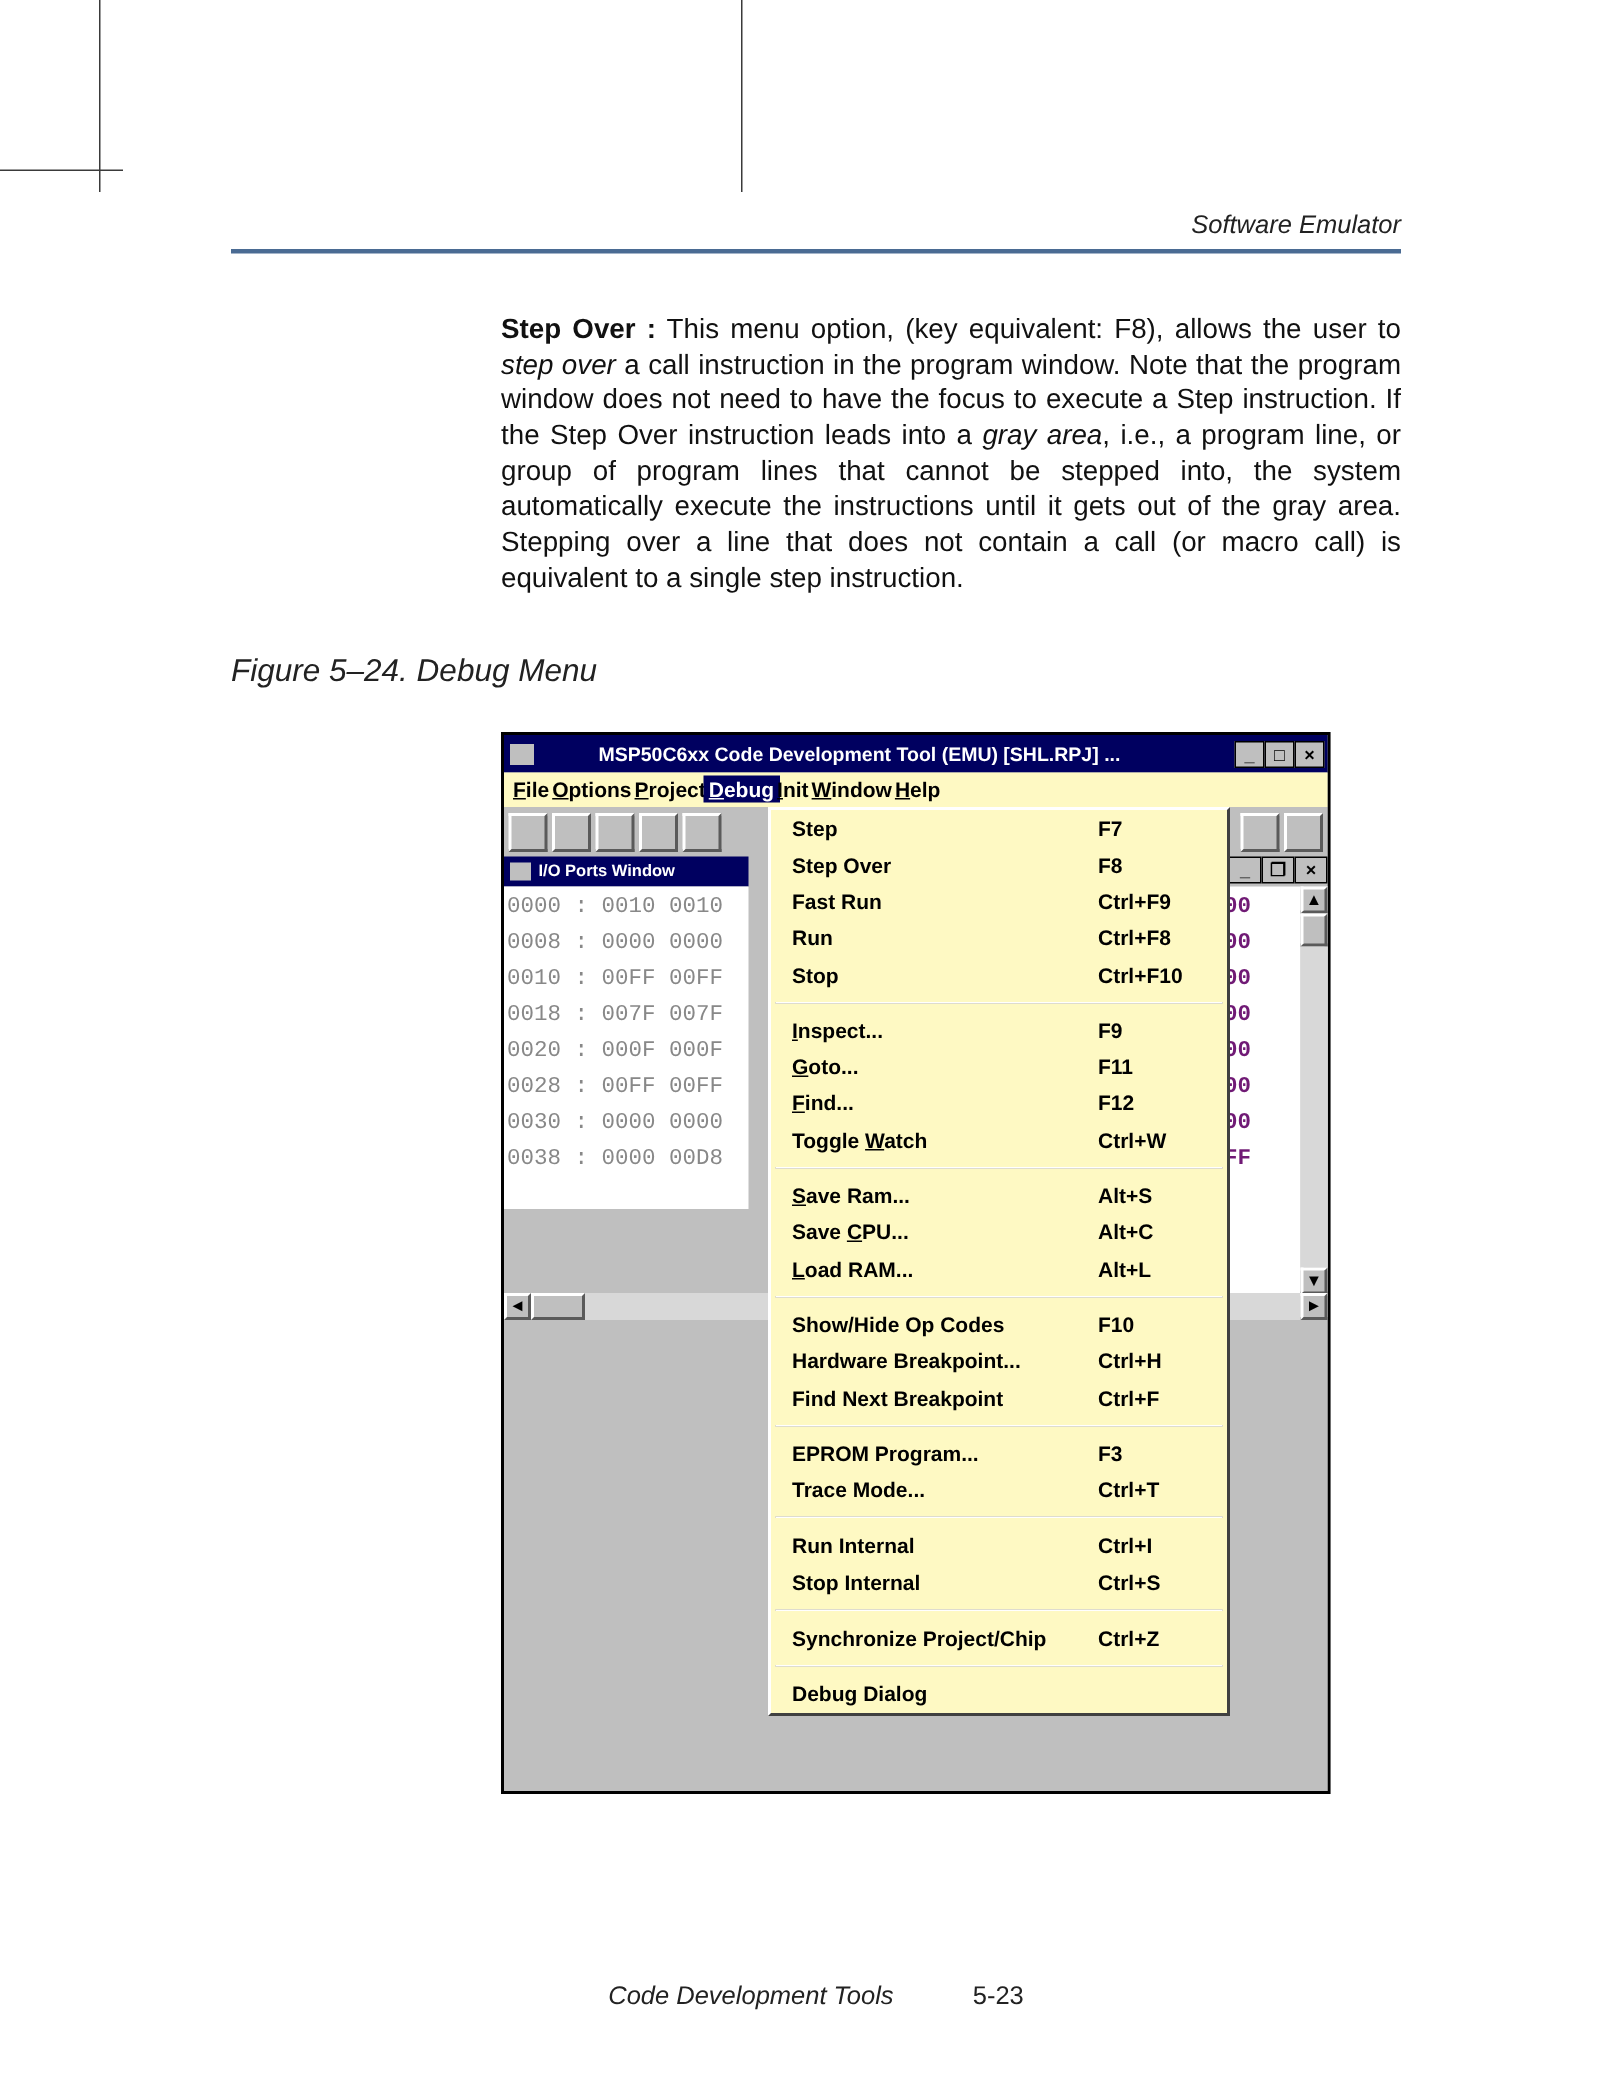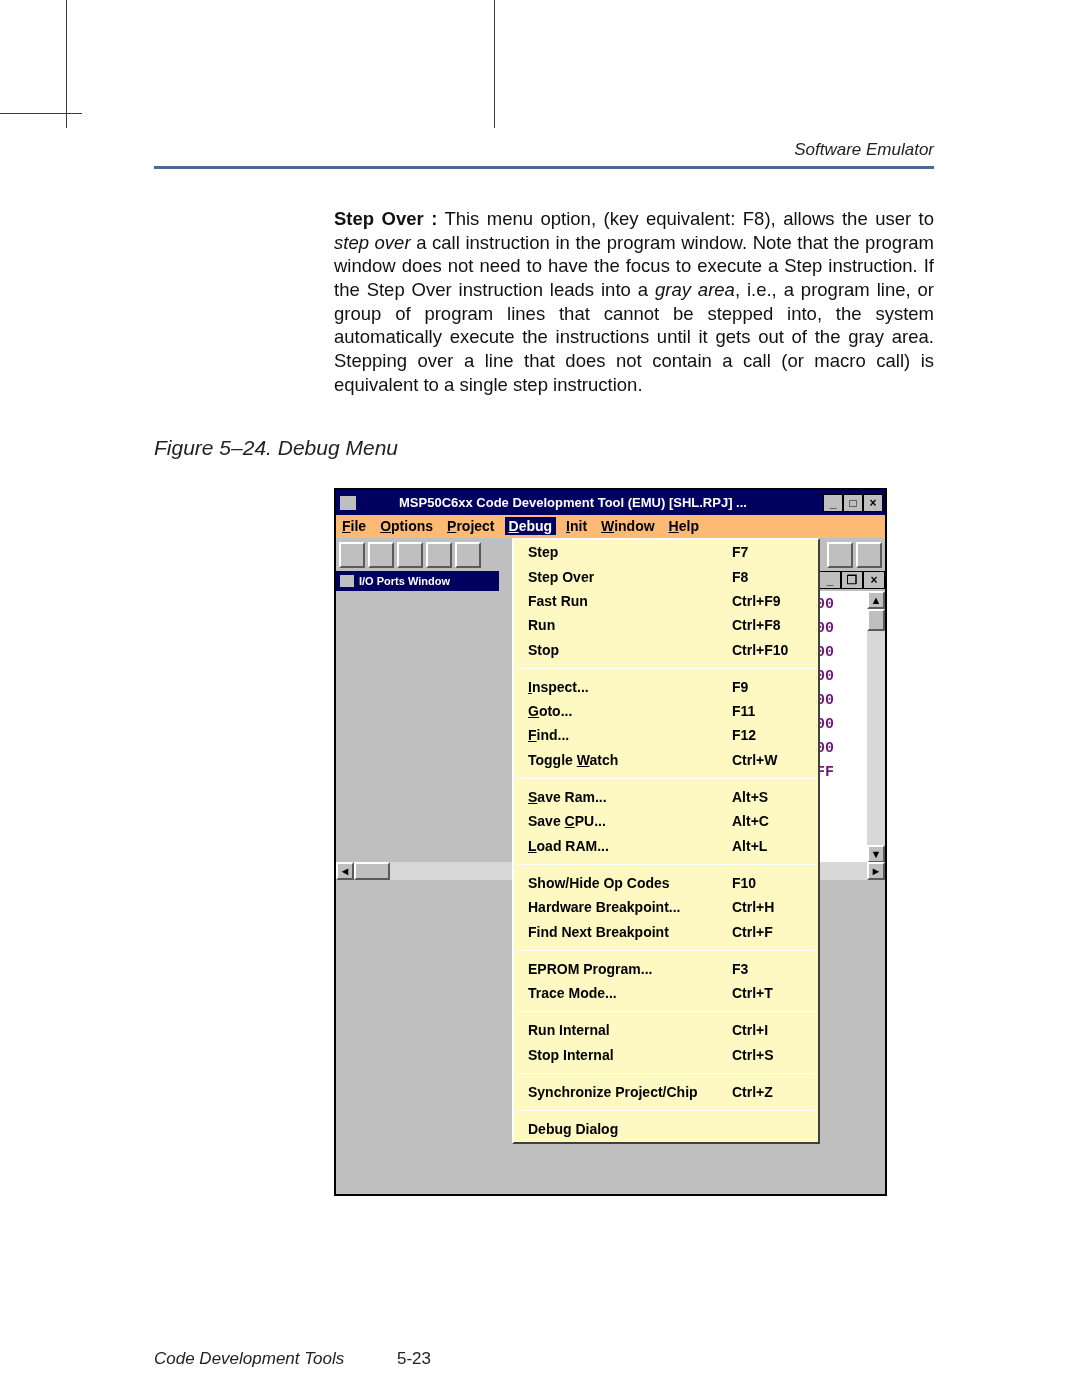--- a/index.html
+++ b/index.html
@@ -79,23 +79,23 @@
   .winbtn {
     width: 20px; height: 18px;
     background: #bfbfbf;
     border: 1px solid #000;
     display: flex; align-items: center; justify-content: center;
     font-weight: 900; font-size: 12px; color: #000;
   }
 
   .menubar {
     display: flex;
-    gap: 14px;
+    gap: 2px;
     padding: 3px 6px 4px;
-    background: #fdba74;
+    background: #fef9c3;
     font-size: 14px;
     font-weight: 900;
     color: #000;
   }
   .menubar .mi span.u { text-decoration: underline; }
   .menubar .mi.open {
     background: #000060;
     color: #fff;
     padding: 1px 4px;
     margin: -1px -4px;
@@ -226,23 +226,23 @@
     line-height: 1.45;
   }
   .ditem .lbl { flex: 1; }
   .ditem .lbl .u { text-decoration: underline; }
   .ditem .sc { width: 72px; text-align: left; }
   .dsep { height: 1px; background: #7a7a7a; margin: 6px 3px; border-bottom:1px solid #fff; }
 
   .footer {
     position: absolute;
     left: 154px;
-    bottom: 28px;
+    bottom: 56px;
     width: 780px;
-    text-align: left;
+    text-align: center;
     font-size: 17px;
     color: #222;
   }
   .footer .ft-title { font-style: italic; margin-right: 48px; }
 </style>
 </head>
 <body>
 
 <div class="crop-mark-v1"></div>
 <div class="crop-mark-v2"></div>
@@ -295,20 +295,30 @@
       <div class="mdi-title">
         <div class="sys-icon"></div>
         <span>I/O Ports Window</span>
       </div>
       <div class="mdi-ctrl">
         <div class="winbtn">_</div>
         <div class="winbtn">❐</div>
         <div class="winbtn">×</div>
       </div>
 
+      <div class="ioports" id="ioports">
+          <div>0000 : 0010 0010</div>
+          <div>0008 : 0000 0000</div>
+          <div>0010 : 00FF 00FF</div>
+          <div>0018 : 007F 007F</div>
+          <div>0020 : 000F 000F</div>
+          <div>0028 : 00FF 00FF</div>
+          <div>0030 : 0000 0000</div>
+          <div>0038 : 0000 00D8</div>
+        </div>
 
       <div class="right-panel" id="rightpanel">
           <div>000</div>
           <div>000</div>
           <div>000</div>
           <div>000</div>
           <div>000</div>
           <div>000</div>
           <div>000</div>
           <div>FFF</div>

